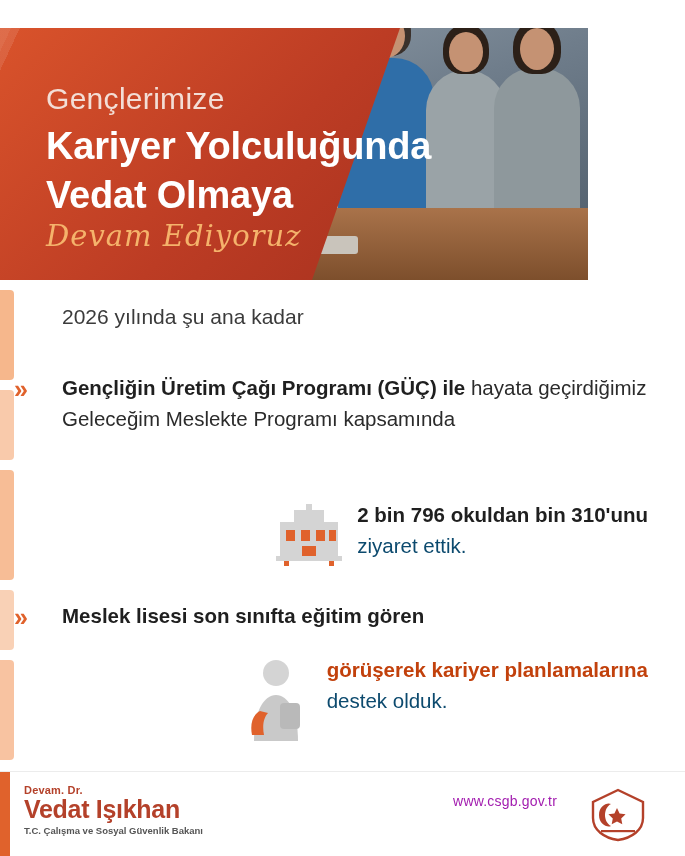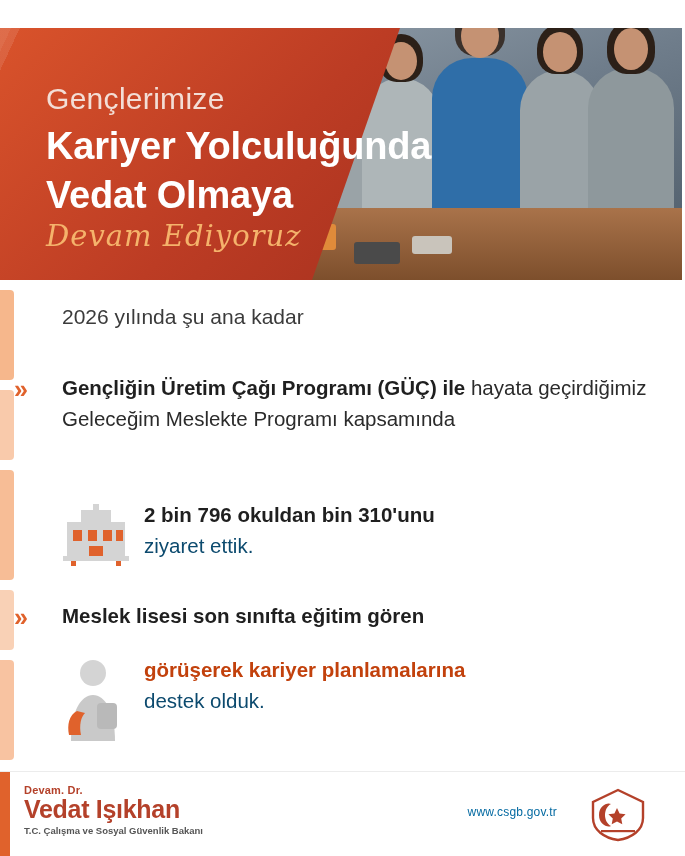--- a/index.html
+++ b/index.html
@@ -37,21 +37,21 @@
     background: #ef7b2e;
     opacity: .55;
     border-radius: 0 4px 4px 0;
   }
 
   
   .banner {
     position: absolute;
     left: 0;
     top: 28px;
-    width: 682px;
+    width: 588px;
     height: 252px;
     overflow: hidden;
     background: #c8482b;
   }
   .banner-photo {
     position: absolute;
     right: 0;
     top: 0;
     width: 420px;
     height: 252px;
@@ -169,20 +169,21 @@
   }
   .block-head .thin {
     font-weight: 400;
     color: #2b2b2b;
   }
 
   .stat {
     position: absolute;
     display: flex;
     align-items: flex-start;
+    justify-content: flex-end;
   }
   .stat-icon {
     width: 96px;
     flex: 0 0 96px;
     display: flex;
     justify-content: center;
     align-items: flex-start;
     padding-top: 4px;
   }
   .stat-text {
@@ -239,23 +240,23 @@
   }
   .sig .role {
     font-size: 9.5px;
     color: #555;
     font-weight: 700;
     margin-top: 3px;
   }
   .site {
     position: absolute;
     right: 128px;
-    top: 33px;
-    font-size: 12px;
-    color: #0369a1;
+    top: 21px;
+    font-size: 14px;
+    color: #a21caf;
     letter-spacing: .2px;
   }
   .emblem {
     position: absolute;
     right: 36px;
     top: 16px;
     width: 62px;
     height: 54px;
     color: #b4412a;
   }

